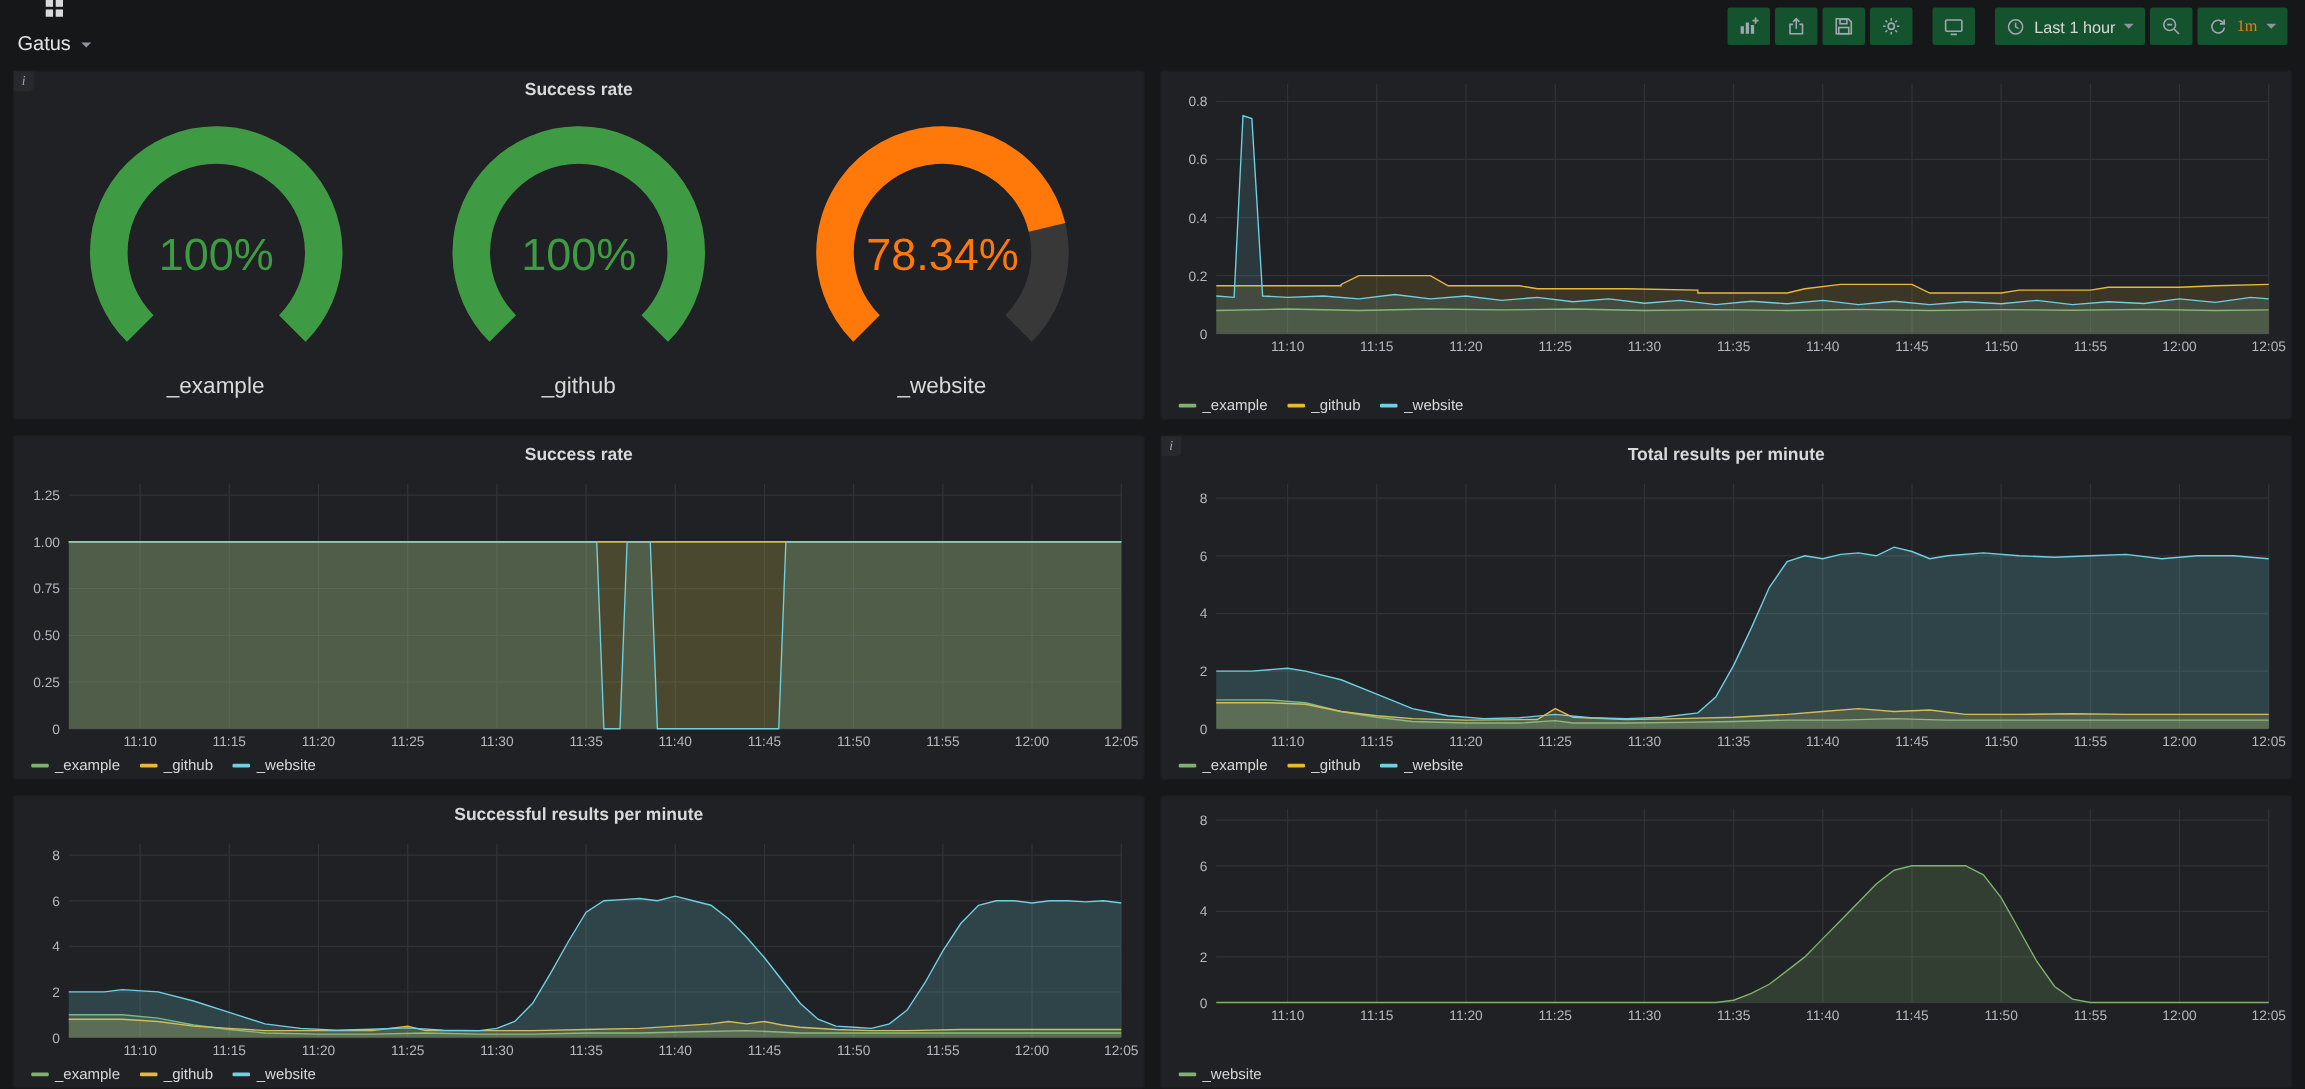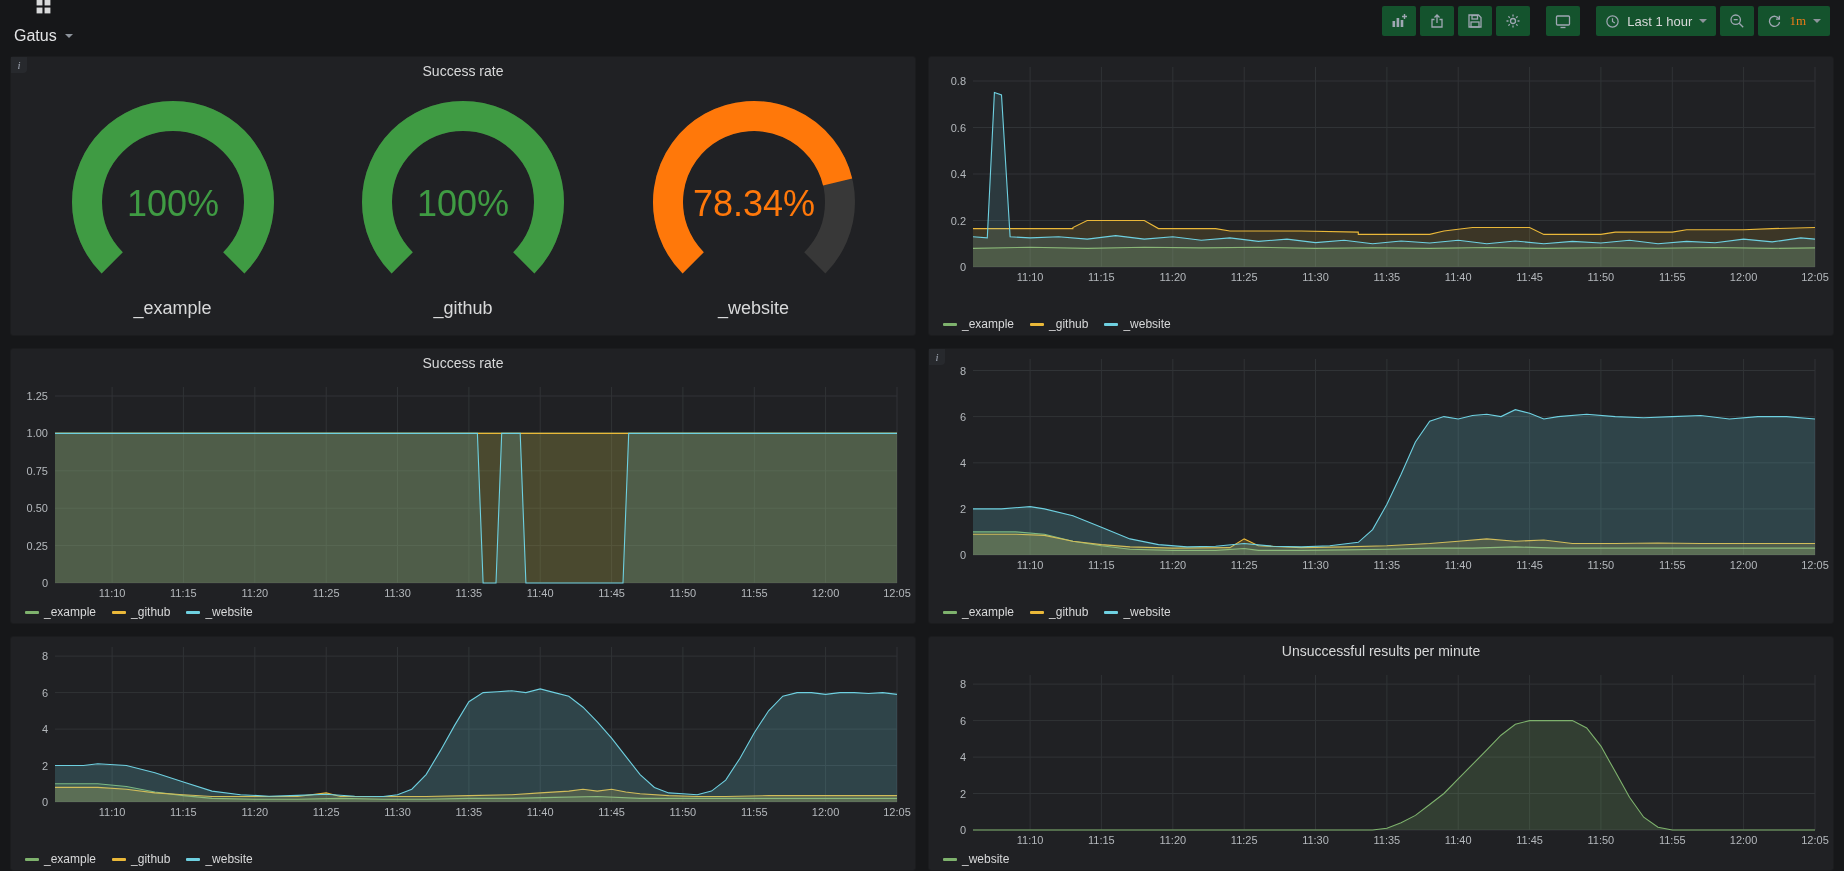--- a/index.html
+++ b/index.html
@@ -19,21 +19,21 @@
     cursor:pointer;padding:0 9px;margin-left:4px;}
   .spacer{width:12px;display:inline-block;}
   .time-label{color:#d8d9da;}
   .refresh-val{color:#eb7b18;font-weight:500;font-family:Liberation Serif, serif;}
   
   .grid{display:grid;grid-template-columns:1fr 1fr;grid-template-rows:280px 276px 235px;
     gap:12px;padding:14px 10px 0;}
   .panel{background:#202124;position:relative;display:flex;flex-direction:column;border-radius:3px;
     border:1px solid #1b1c1e;}
   .panel-title{height:28px;line-height:28px;text-align:center;color:#d8d9da;font-size:14px;
-    font-weight:400;flex:0 0 auto;cursor:pointer;}
+    font-weight:700;flex:0 0 auto;cursor:pointer;}
   .chart{flex:1 1 auto;min-height:0;}
   .legend{flex:0 0 22px;display:flex;align-items:center;padding:0 14px;gap:16px;overflow:hidden;}
   .litem{display:inline-flex;align-items:center;gap:5px;color:#d8d9da;font-size:12px;cursor:pointer;}
   .litem i{display:inline-block;width:14px;height:3px;border-radius:1px;}
   .info-corner{position:absolute;top:0;left:0;width:16px;height:16px;background:#27292d;color:#9fa7b3;
     font-size:11px;font-style:italic;display:flex;align-items:center;justify-content:center;
     border-bottom-right-radius:4px;font-family:"Liberation Serif",serif;cursor:pointer;z-index:2;}
   
   .gauges{flex:1;display:flex;align-items:center;justify-content:space-evenly;padding-bottom:4px;}
   .gauge{display:flex;flex-direction:column;align-items:center;}
@@ -268,20 +268,21 @@
         </span>
         <span class="litem">
           <i style="background:#6ed0e0"></i>
           <span>_website</span>
         </span>
       </div>
   </section>
 
   <section class="panel">
     <div class="info-corner">i</div>
+    <div class="panel-title">Total results per minute</div>
     <div class="chart"><svg width="904" height="224">
           <line x1="101.1" x2="101.1" y1="10" y2="206" stroke="#303336"></line>
           <line x1="172.4" x2="172.4" y1="10" y2="206" stroke="#303336"></line>
           <line x1="243.8" x2="243.8" y1="10" y2="206" stroke="#303336"></line>
           <line x1="315.2" x2="315.2" y1="10" y2="206" stroke="#303336"></line>
           <line x1="386.5" x2="386.5" y1="10" y2="206" stroke="#303336"></line>
           <line x1="457.9" x2="457.9" y1="10" y2="206" stroke="#303336"></line>
           <line x1="529.2" x2="529.2" y1="10" y2="206" stroke="#303336"></line>
           <line x1="600.6" x2="600.6" y1="10" y2="206" stroke="#303336"></line>
           <line x1="671.9" x2="671.9" y1="10" y2="206" stroke="#303336"></line>
@@ -327,20 +328,21 @@
           <span>_github</span>
         </span>
         <span class="litem">
           <i style="background:#6ed0e0"></i>
           <span>_website</span>
         </span>
       </div>
   </section>
 
   <section class="panel">
+    <div class="panel-title">Successful results per minute</div>
     <div class="chart"><svg width="904" height="183">
           <line x1="101.1" x2="101.1" y1="10" y2="165" stroke="#303336"></line>
           <line x1="172.4" x2="172.4" y1="10" y2="165" stroke="#303336"></line>
           <line x1="243.8" x2="243.8" y1="10" y2="165" stroke="#303336"></line>
           <line x1="315.2" x2="315.2" y1="10" y2="165" stroke="#303336"></line>
           <line x1="386.5" x2="386.5" y1="10" y2="165" stroke="#303336"></line>
           <line x1="457.9" x2="457.9" y1="10" y2="165" stroke="#303336"></line>
           <line x1="529.2" x2="529.2" y1="10" y2="165" stroke="#303336"></line>
           <line x1="600.6" x2="600.6" y1="10" y2="165" stroke="#303336"></line>
           <line x1="671.9" x2="671.9" y1="10" y2="165" stroke="#303336"></line>
@@ -386,21 +388,20 @@
           <span>_github</span>
         </span>
         <span class="litem">
           <i style="background:#6ed0e0"></i>
           <span>_website</span>
         </span>
       </div>
   </section>
 
   <section class="panel">
-    <div class="panel-title">Unsuccessful results per minute</div>
     <div class="chart"><svg width="904" height="183">
           <line x1="101.1" x2="101.1" y1="10" y2="165" stroke="#303336"></line>
           <line x1="172.4" x2="172.4" y1="10" y2="165" stroke="#303336"></line>
           <line x1="243.8" x2="243.8" y1="10" y2="165" stroke="#303336"></line>
           <line x1="315.2" x2="315.2" y1="10" y2="165" stroke="#303336"></line>
           <line x1="386.5" x2="386.5" y1="10" y2="165" stroke="#303336"></line>
           <line x1="457.9" x2="457.9" y1="10" y2="165" stroke="#303336"></line>
           <line x1="529.2" x2="529.2" y1="10" y2="165" stroke="#303336"></line>
           <line x1="600.6" x2="600.6" y1="10" y2="165" stroke="#303336"></line>
           <line x1="671.9" x2="671.9" y1="10" y2="165" stroke="#303336"></line>

